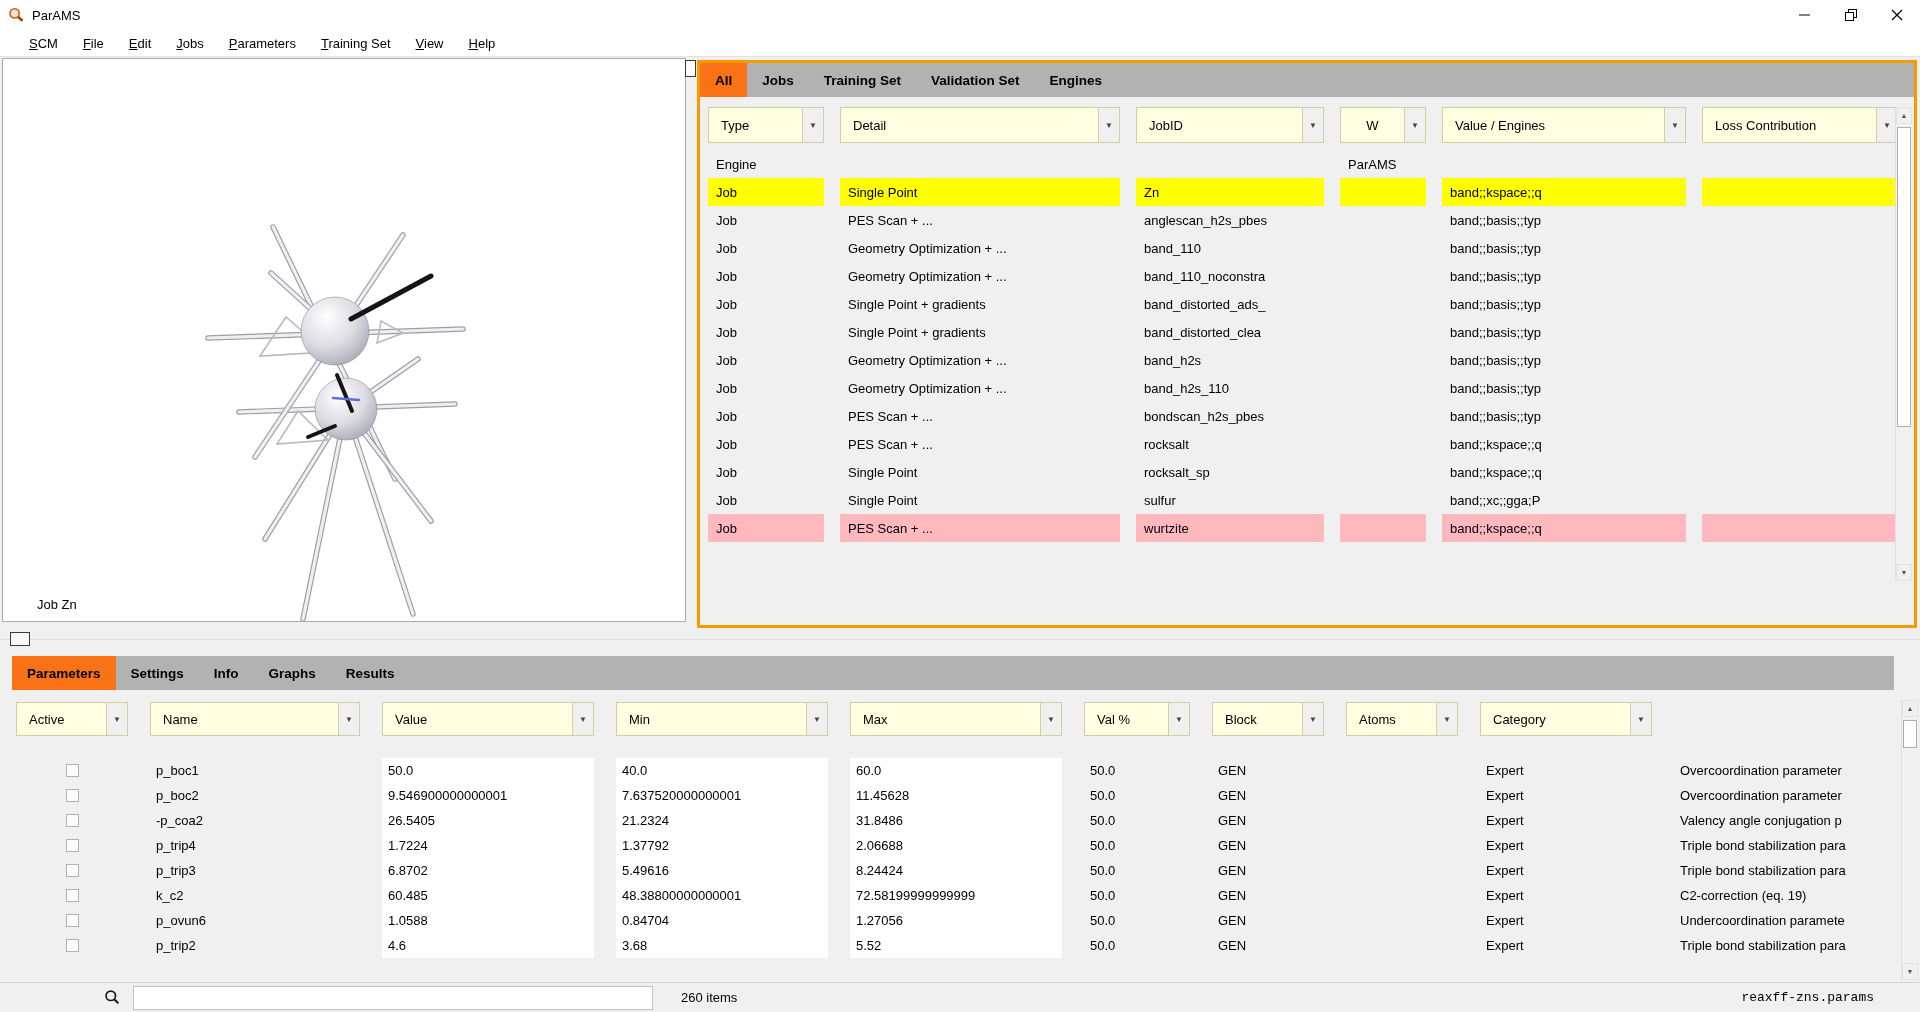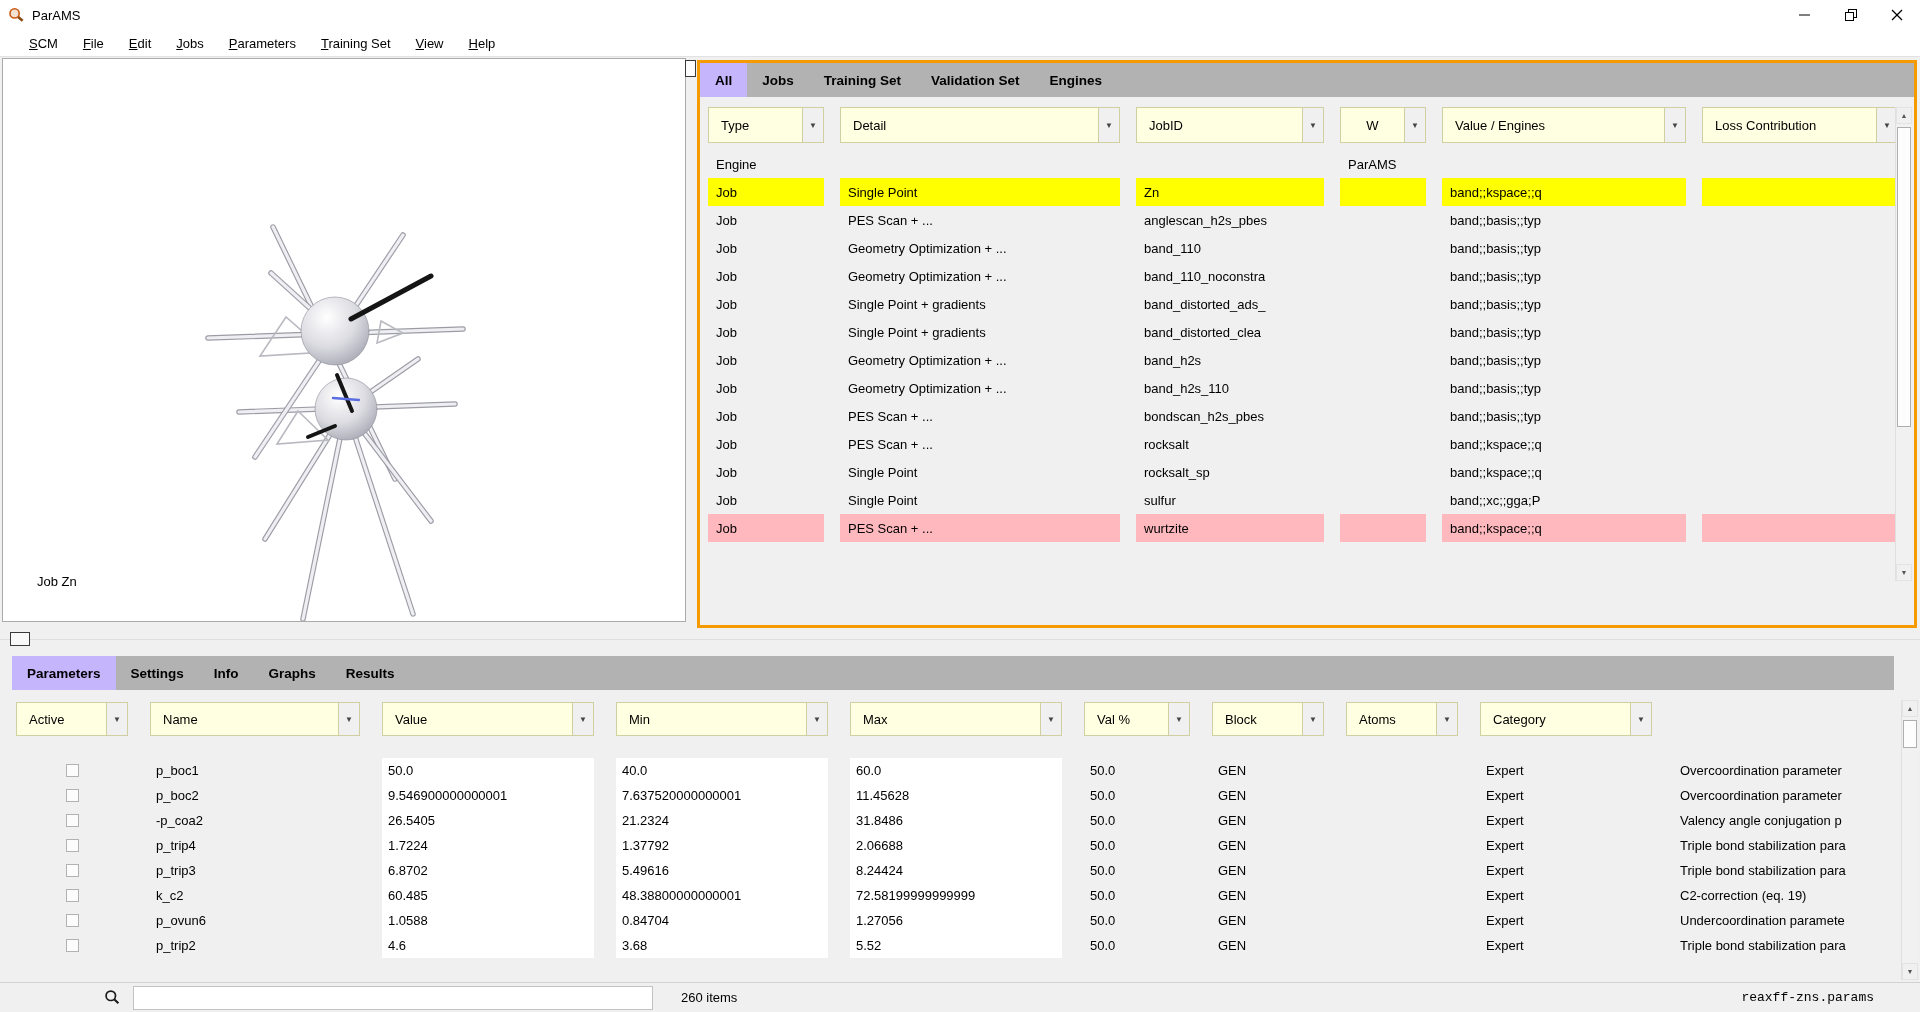--- a/index.html
+++ b/index.html
@@ -15,29 +15,29 @@
   .apptitle { margin-left:7px; font-size:13px; }
   .wincontrols { margin-left:auto; display:flex; height:100%; }
   .winbtn { width:46px; height:100%; display:flex; align-items:center; justify-content:center; }
   
   .menubar { position:absolute; top:30px; left:0; right:0; height:27px; background:#ffffff;
              border-bottom:1px solid #e2e2e2; display:flex; align-items:center; padding-left:18px; }
   .menu-item { padding:4px 11px; margin-right:3px; }
   
   .viewer { position:absolute; left:2px; top:58px; width:684px; height:564px; background:#ffffff;
             border:1px solid #ababab; }
-  .viewer-caption { position:absolute; left:34px; bottom:32px; }
+  .viewer-caption { position:absolute; left:34px; bottom:9px; }
   .vsplit-handle { position:absolute; left:685px; top:60px; width:11px; height:17px;
                    background:#fdfdfd; border:1px solid #3a3a3a; }
   
   .jobs-panel { position:absolute; left:697px; top:60px; width:1220px; height:568px;
                 border:3px solid #f59b00; background:#f0f0f0; }
   .tabstrip { height:34px; background:#b2b2b2; display:flex; align-items:stretch; }
   .tab { padding:0 15px; display:flex; align-items:center; font-weight:bold; font-size:13.5px; white-space:nowrap; }
-  .tab.active { background:#c4b5fd; }
+  .tab.active { background:#f97316; }
   .jobs-grid { display:grid; grid-template-columns:116px 280px 188px 86px 244px 196px;
                column-gap:16px; padding-left:8px; }
   #jobs-header { padding-top:10px; padding-bottom:7px; }
   .combo { height:36px; background:#ffffe1; border:1px solid #cfcfa2; display:flex; align-items:stretch; }
   .combo-label { flex:1; display:flex; align-items:center; padding-left:12px; white-space:nowrap; overflow:hidden; }
   .combo.center .combo-label { justify-content:center; padding-left:0; }
   .combo-arrow { width:21px; display:flex; align-items:center; justify-content:center;
                  background:#f0f0f0; border-left:1px solid #cfcfa2; font-size:8px; color:#444; }
   .jrow { height:28px; align-items:stretch; }
   .jcell { display:flex; align-items:center; padding:0 8px; white-space:nowrap; overflow:hidden; }

